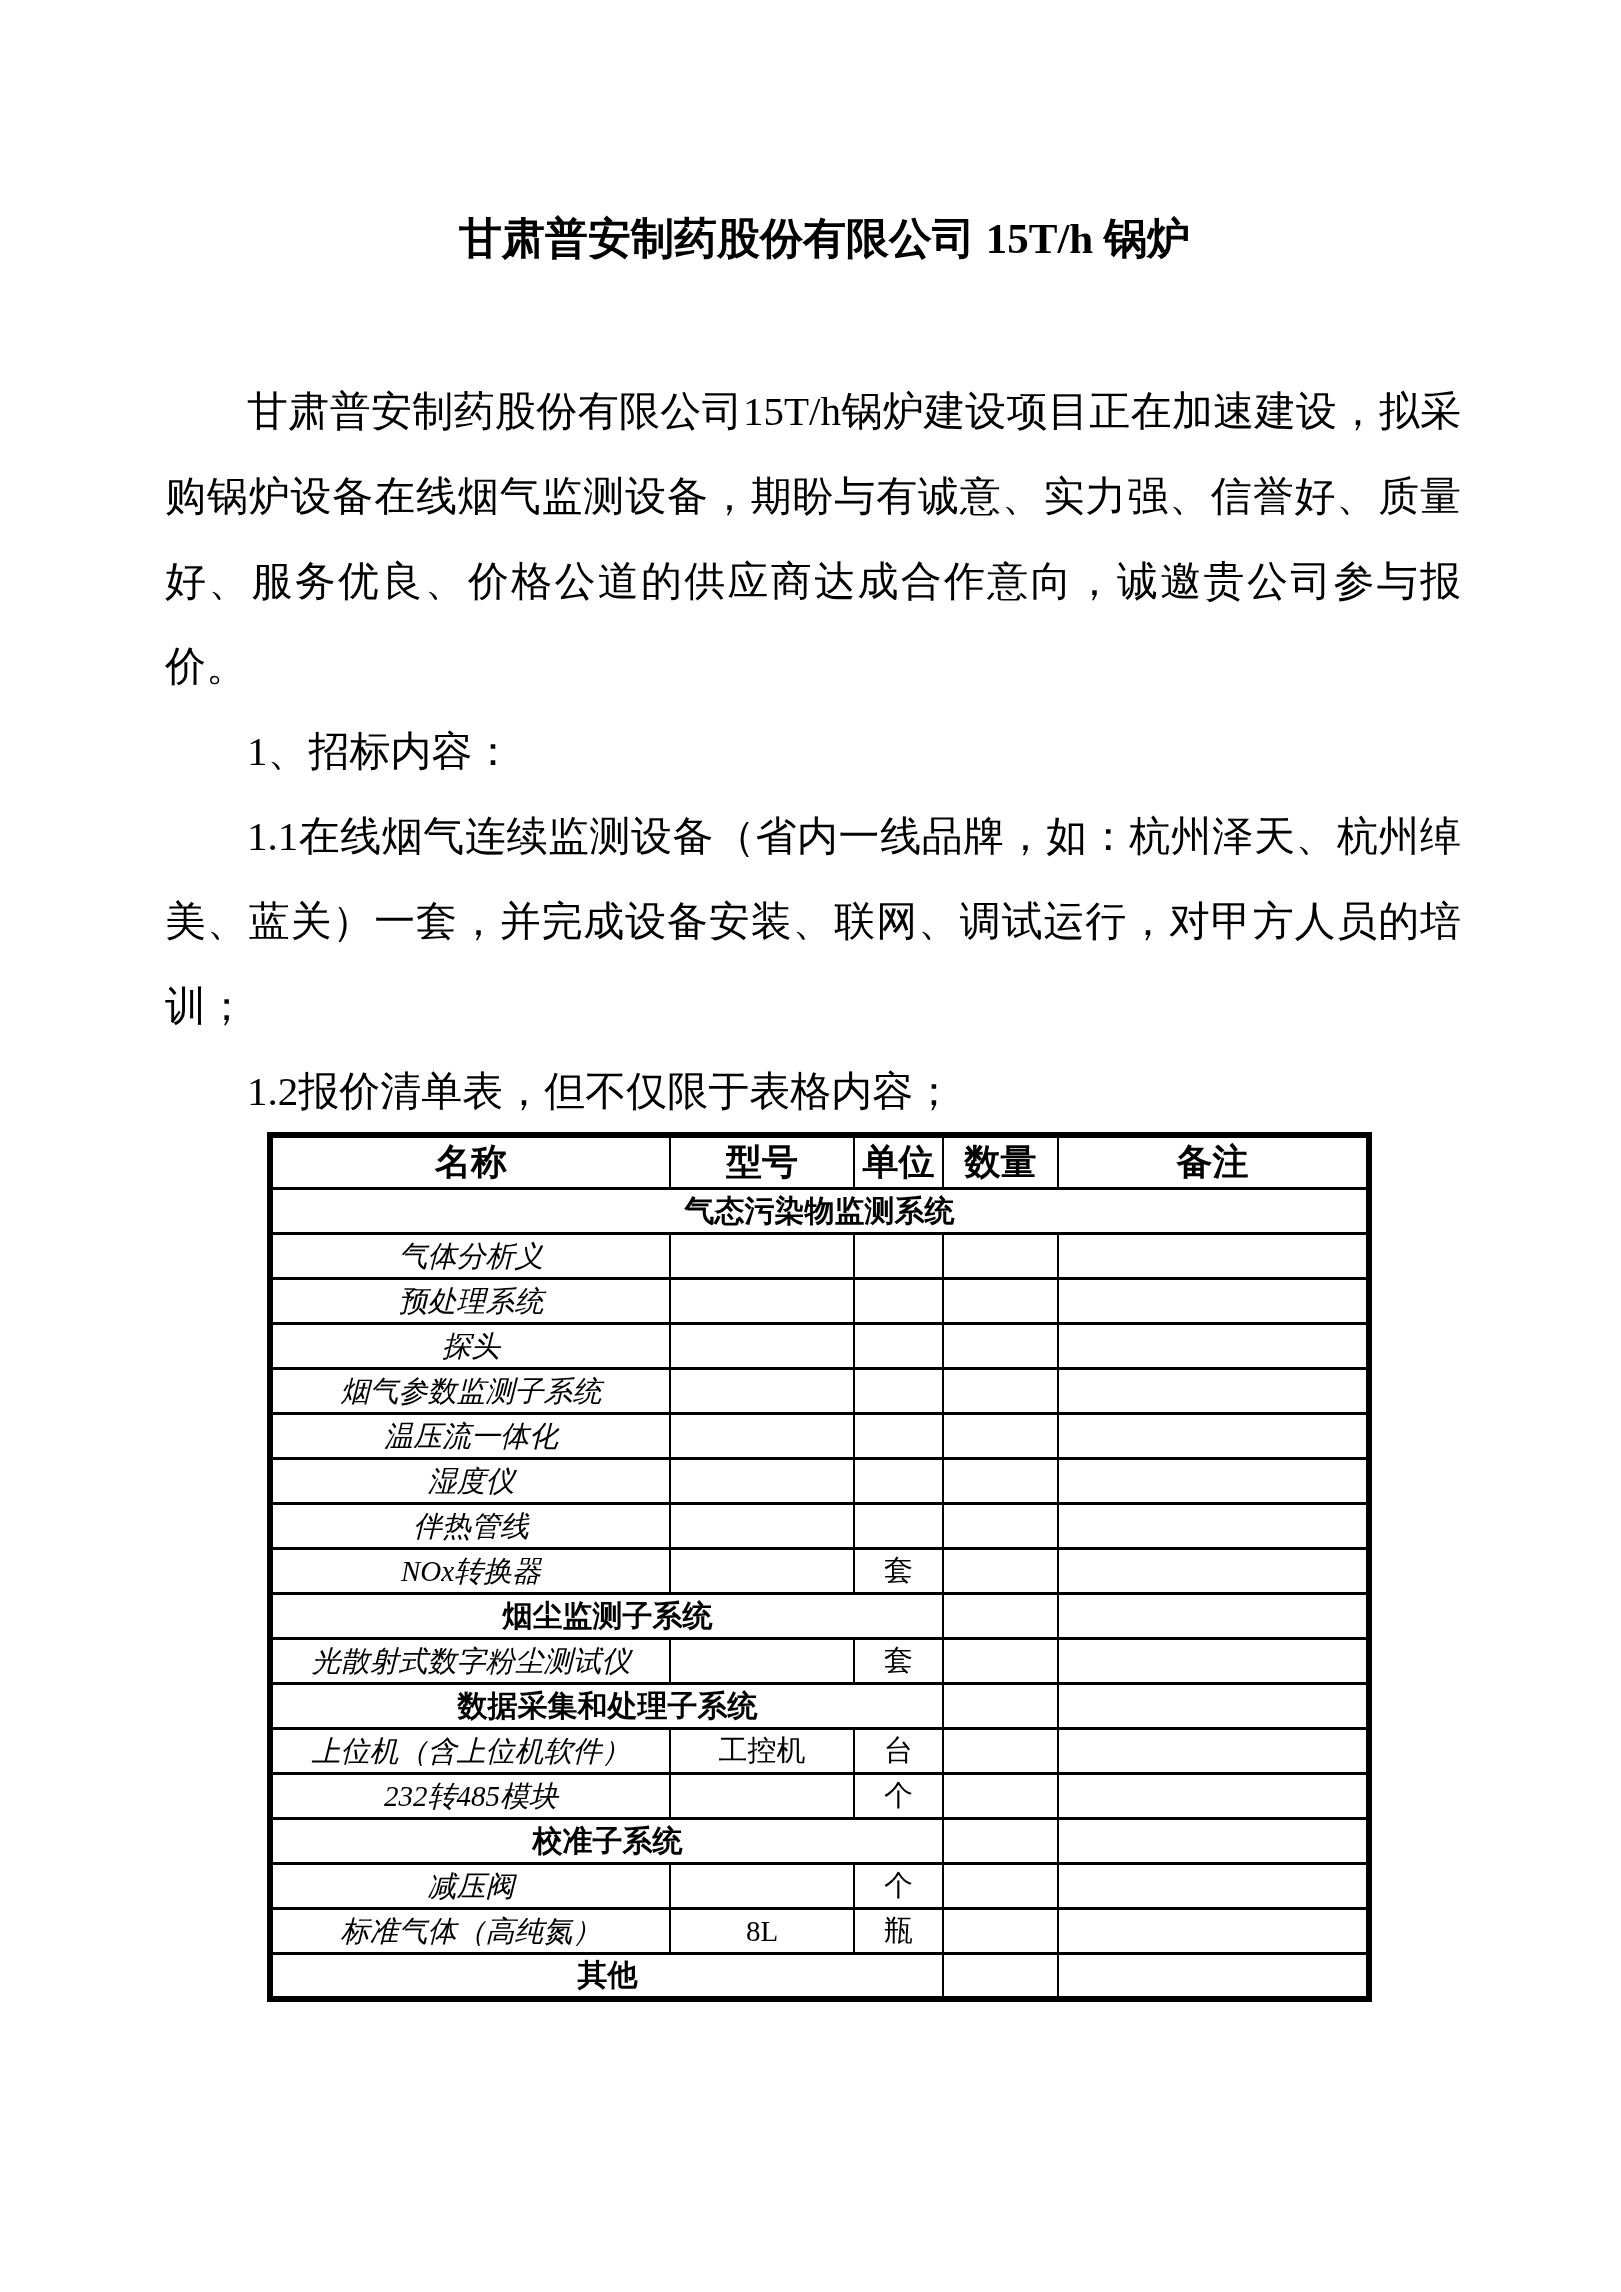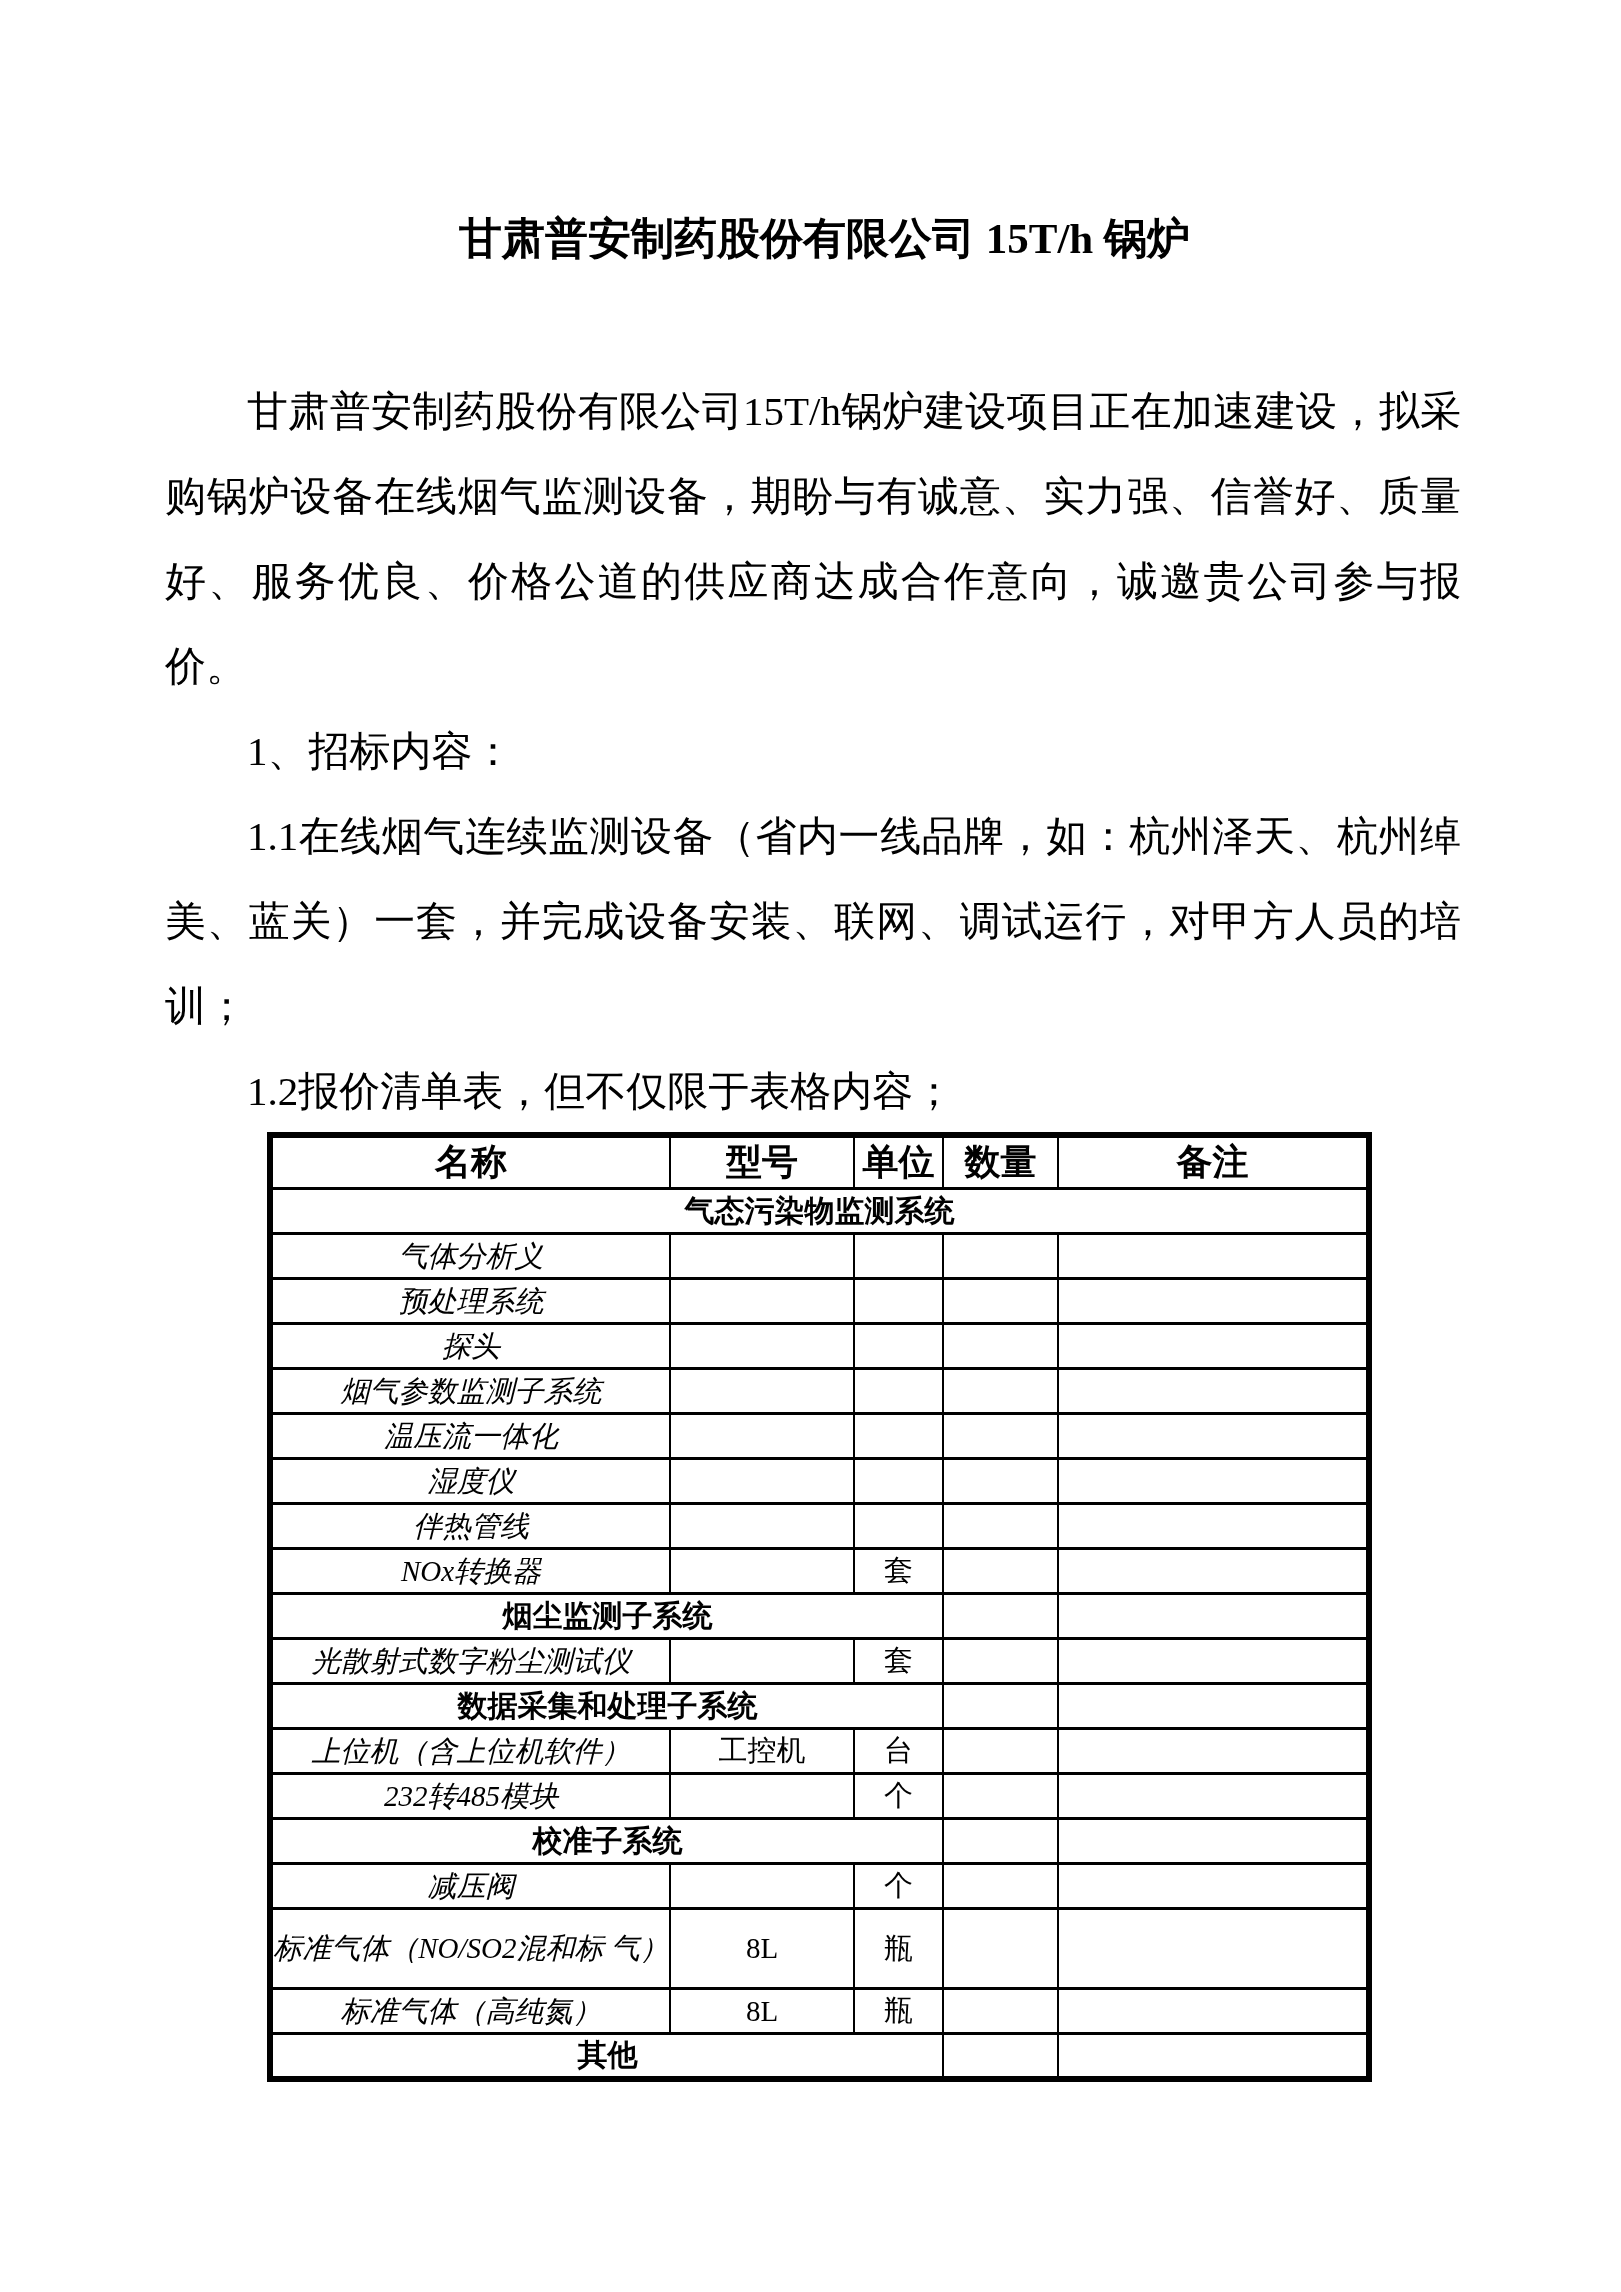--- a/index.html
+++ b/index.html
@@ -159,27 +159,20 @@
         <td></td>
         <td></td>
       </tr>
       <tr class="r">
         <td class="name">减压阀</td>
         <td></td>
         <td>个</td>
         <td></td>
         <td></td>
       </tr>
-      <tr class="r-tall">
-        <td class="name">标准气体（NO/SO2混和标 气）</td>
-        <td>8L</td>
-        <td>瓶</td>
-        <td></td>
-        <td></td>
-      </tr>
       <tr class="r">
         <td class="name">标准气体（高纯氮）</td>
         <td>8L</td>
         <td>瓶</td>
         <td></td>
         <td></td>
       </tr>
       <tr class="r">
         <td class="sec" colspan="3">其他</td>
         <td></td>

